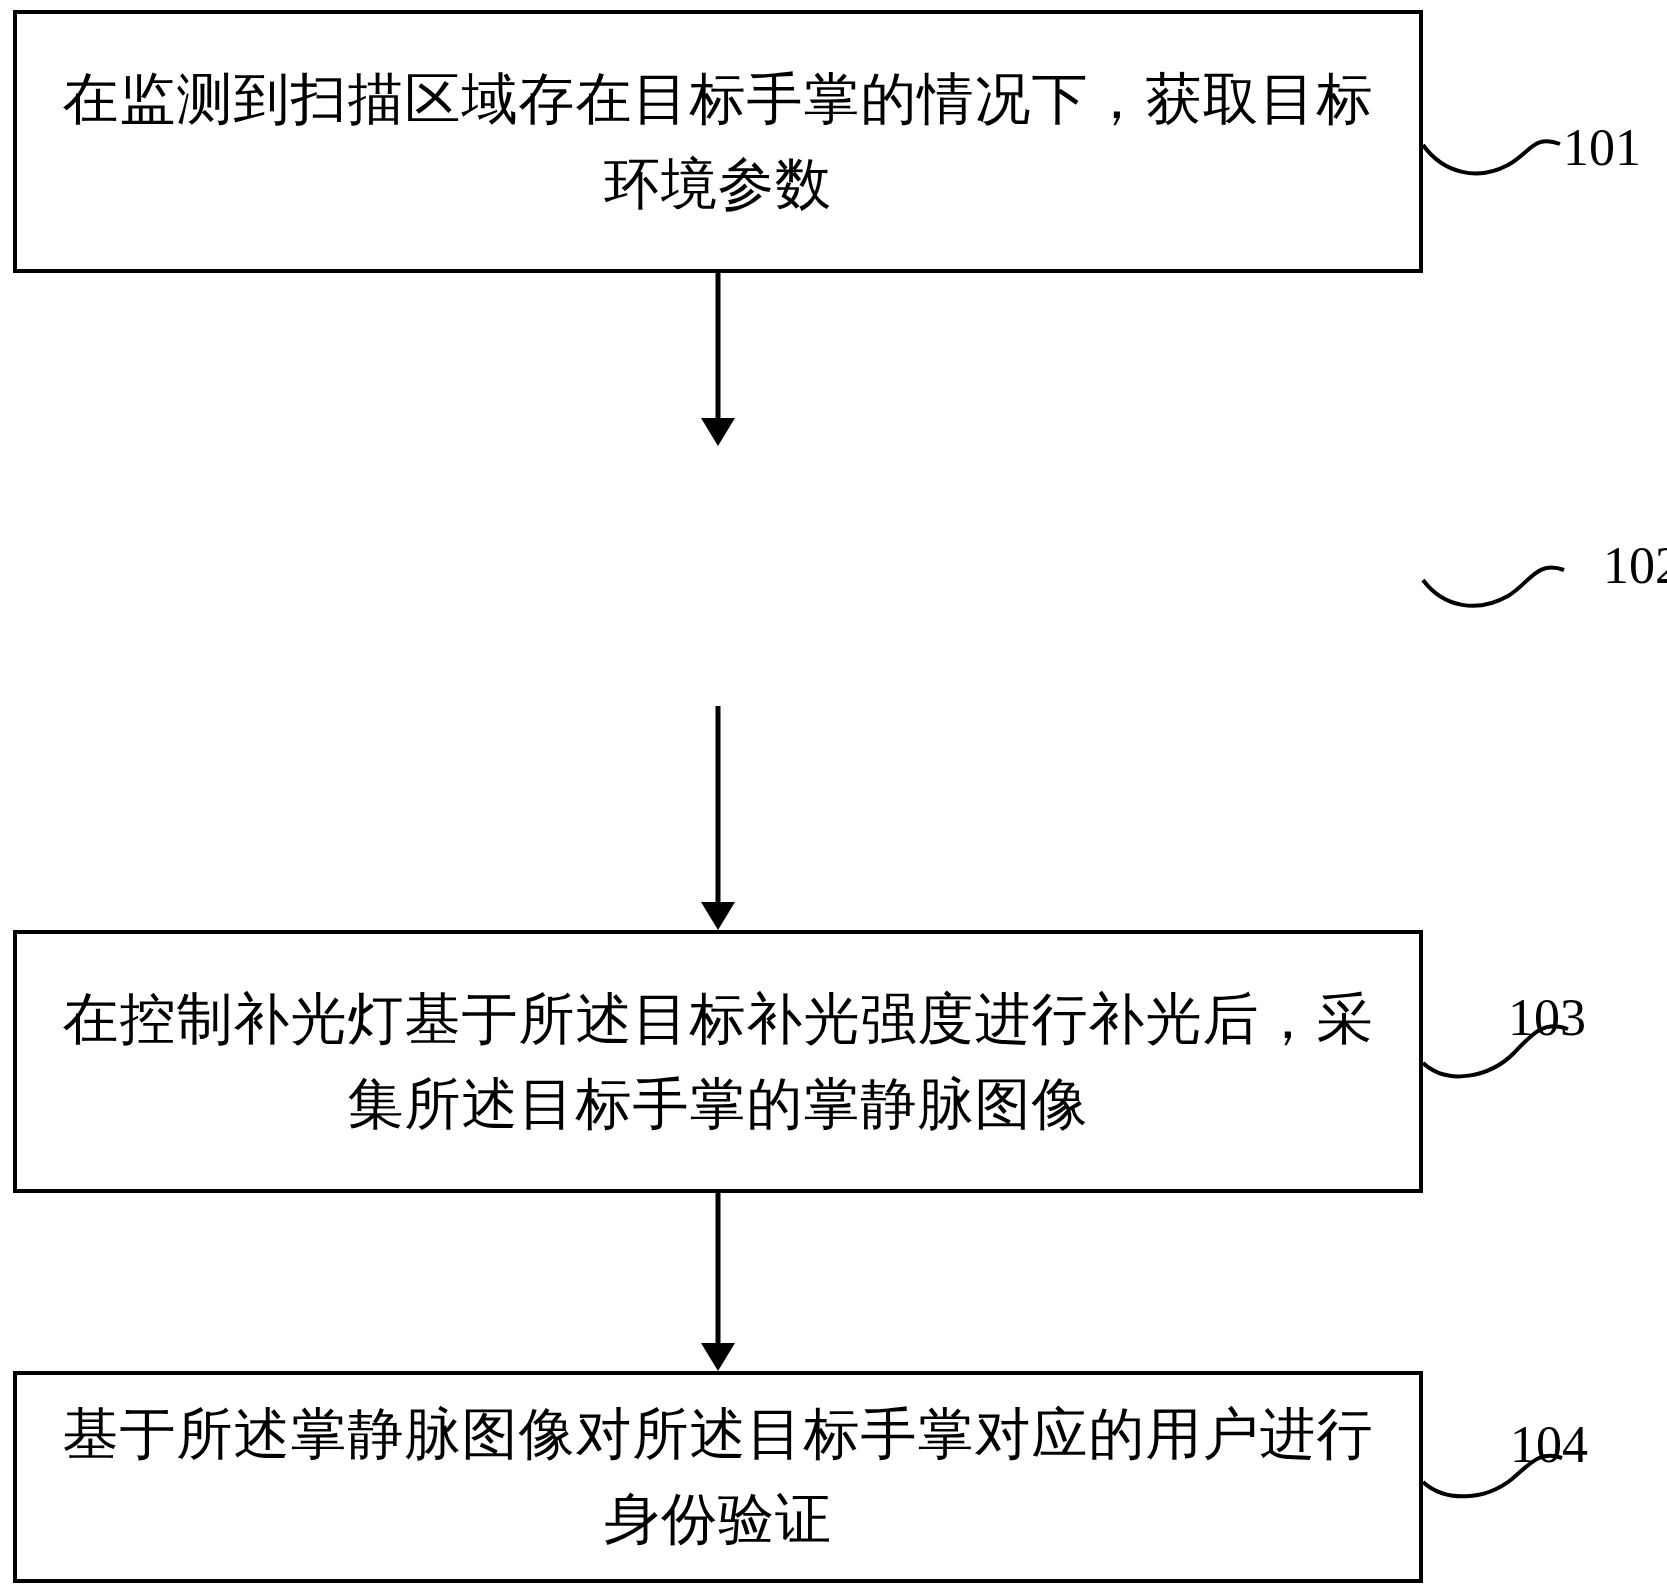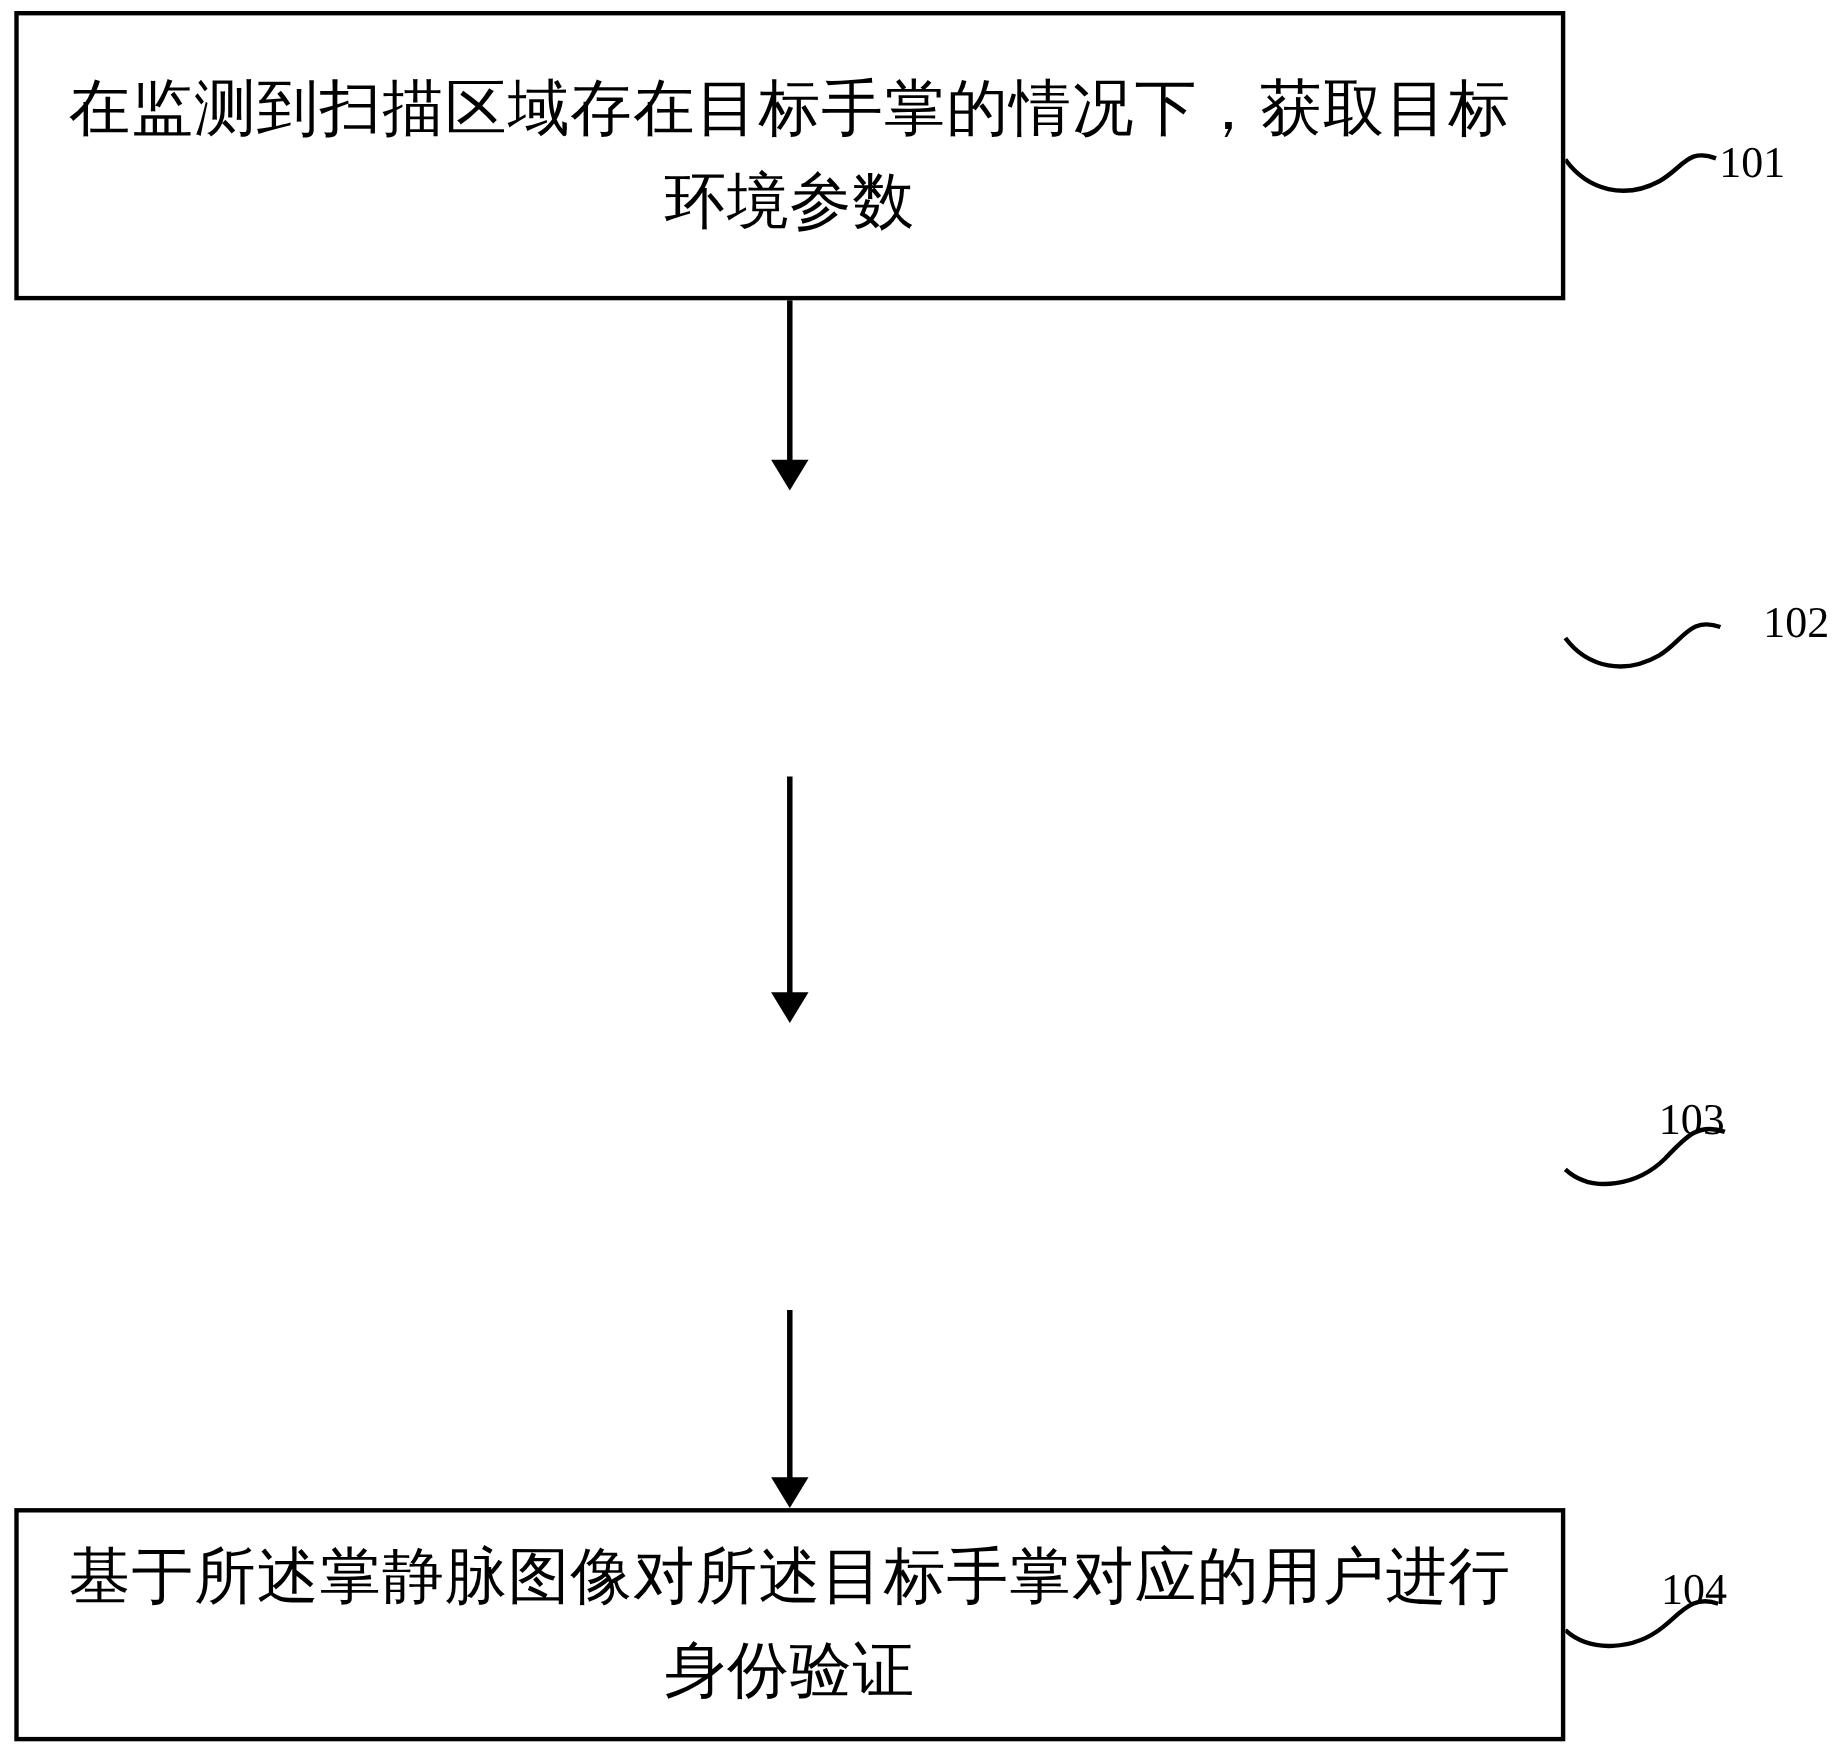--- a/index.html
+++ b/index.html
@@ -43,21 +43,21 @@
     letter-spacing: 1px;
     padding: 0 33px;
   }
   .box-1 { top: 10px;   height: 263px; }
   .box-2 { top: 446px;  height: 262px; }
   .box-3 { top: 930px;  height: 263px; }
   .box-4 { top: 1371px; height: 212px; }
   .ref-label {
     position: absolute;
     transform: translateY(-50%);
-    font-size: 40px;
+    font-size: 52px;
     line-height: 60px;
     font-family: "Liberation Serif", "DejaVu Serif", serif;
     color: #000000;
   }
   .ref-101 { left: 1563px; top: 148px; }
   .ref-102 { left: 1567px; top: 566px; margin-left: 36px; }
   .ref-103 { left: 1508px; top: 1018px; }
   .ref-104 { left: 1510px; top: 1445px; }
 </style>
 </head>
@@ -87,20 +87,24 @@
     <path d="M1423,1063 C1448,1086 1490,1077 1514,1053 C1532,1034 1544,1020 1568,1029" fill="none" stroke="#000000" stroke-width="4"></path>
     <path d="M1423,1482 C1446,1503 1486,1500 1512,1479 C1530,1464 1540,1450 1562,1458" fill="none" stroke="#000000" stroke-width="4"></path>
   </svg>
 
   <div class="flow-box box-1">
     <div class="box-text">在监测到扫描区域存在目标手掌的情况下，获取目标
 环境参数</div>
   </div>
 
 
+  <div class="flow-box box-3">
+    <div class="box-text">在控制补光灯基于所述目标补光强度进行补光后，采
+集所述目标手掌的掌静脉图像</div>
+  </div>
 
   <div class="flow-box box-4">
     <div class="box-text">基于所述掌静脉图像对所述目标手掌对应的用户进行
 身份验证</div>
   </div>
 
   <div class="ref-label ref-101">101</div>
   <div class="ref-label ref-102">102</div>
   <div class="ref-label ref-103">103</div>
   <div class="ref-label ref-104">104</div>

